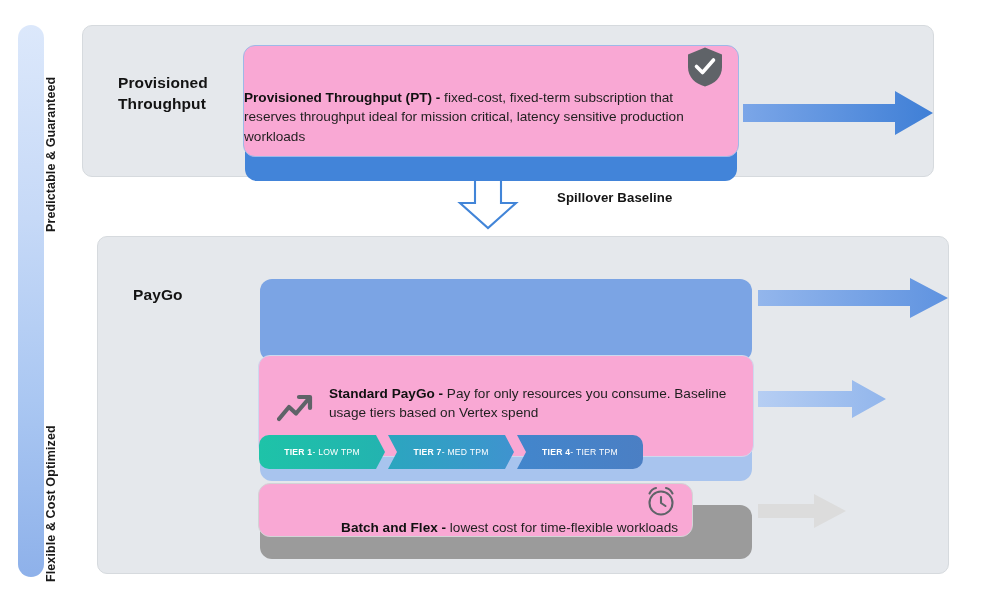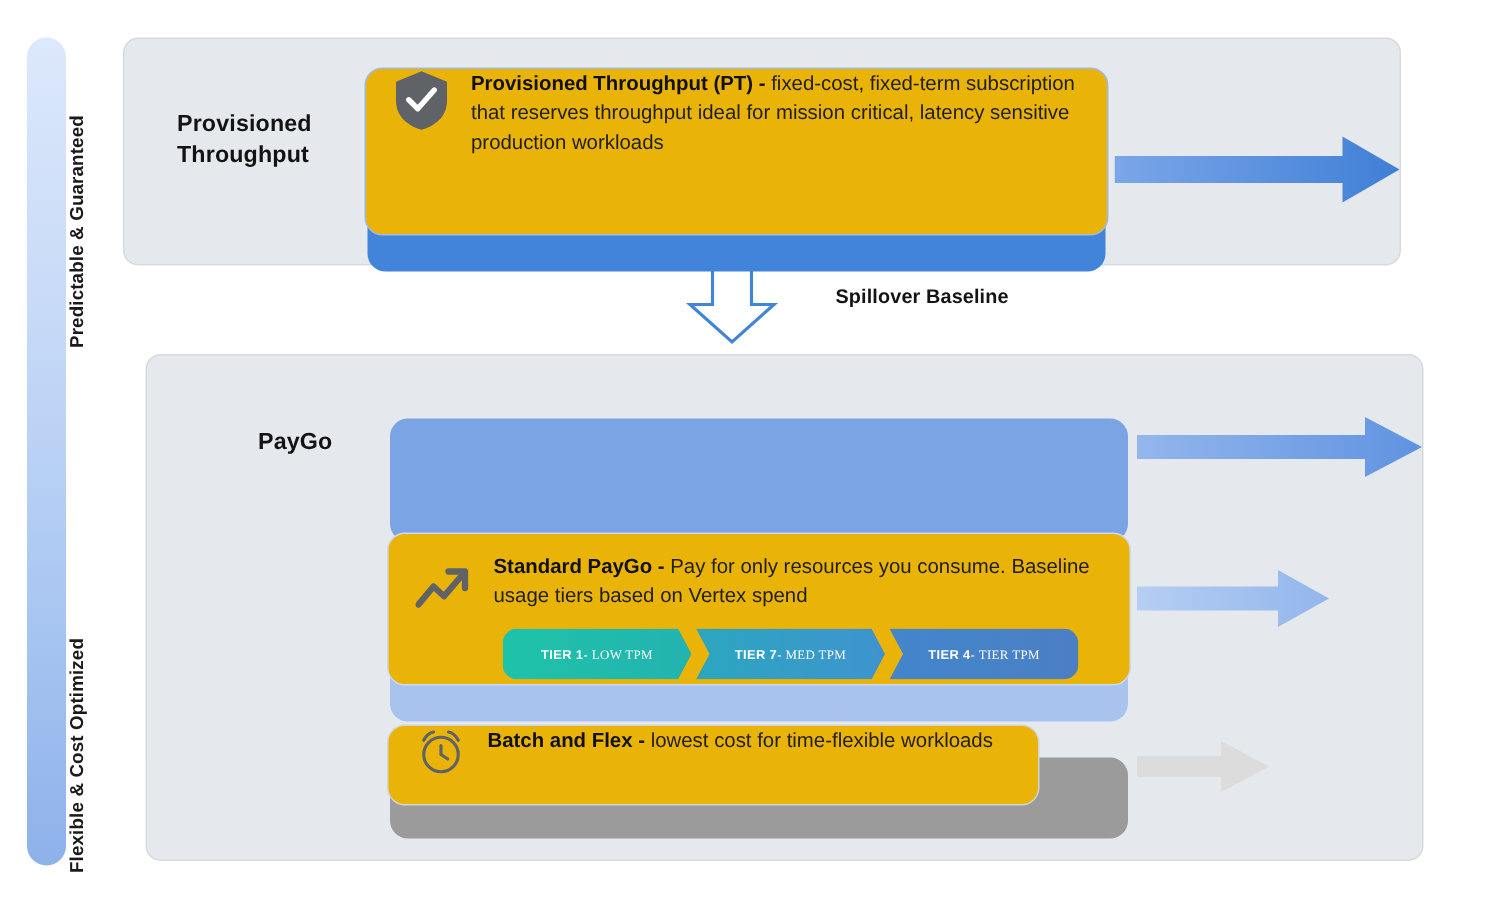--- a/index.html
+++ b/index.html
@@ -75,35 +75,35 @@
   }
   #row-label-pt {
     left: 35px;
     top: 47px;
     width: 130px;
   }
   #row-label-paygo {
     left: 35px;
     top: 48px;
     width: 130px;
-    margin-left: 39px;
   }
 
   
   .card-wrap {
     position: absolute;
   }
   .card {
     position: relative;
-    background: #eab308;
+    background: #f9a8d4;
     border-radius: 12px;
     box-sizing: border-box;
     display: flex;
-    align-items: flex-start;
+    align-items: flex-end;
     z-index: 2;
+    flex-direction: column;
   }
   .card-shadow {
     position: absolute;
     left: 2px;
     right: 2px;
     bottom: 0;
     height: 22px;
     border-radius: 12px;
     z-index: 1;
   }
@@ -144,58 +144,57 @@
   }
   #card-priority-shadow { background: #7ba4e4; top: 24px; height: 82px; }
 
   
   #card-standard-wrap { left: 160px; top: 118px; width: 496px; height: 126px; }
   #card-standard {
     width: 496px;
     height: 102px;
     border: 1px solid #cdd9ee;
     display: block;
-    padding-top: 12px;
+    padding-top: 28px;
   }
   #card-standard-shadow { background: #a8c4ee; top: 24px; height: 102px; }
   #card-standard-row {
     display: flex;
     align-items: flex-start;
   }
   #card-standard-row .card-icon { margin-top: 8px; }
 
   
   #card-batch-wrap { left: 160px; top: 246px; width: 496px; height: 76px; }
   #card-batch {
     width: 435px;
     height: 54px;
     border: 1px solid #d2d4d6;
   }
   #card-batch-shadow { background: #9b9b9b; top: 22px; height: 54px; }
 
   
   #tier-bar {
     display: flex;
-    margin-left: 76px;
     margin-top: 9px;
     width: 384px;
     height: 34px;
   }
   .tier-seg {
     position: relative;
     display: flex;
     align-items: center;
     justify-content: center;
     font-size: 8.6px;
     font-weight: bold;
     color: #ffffff;
     letter-spacing: 0.25px;
     white-space: nowrap;
   }
-  .tier-seg .tier-sub { font-weight: normal; font-family: Liberation Serif, serif; }
+  .tier-seg .tier-sub { font-weight: normal; }
   #tier-seg-0 {
     flex: 1 1 0;
     background: linear-gradient(to right, #1ec3a8, #23b3b0);
     border-radius: 10px 0 0 10px;
     clip-path: polygon(0 0, calc(100% - 9px) 0, 100% 50%, calc(100% - 9px) 100%, 0 100%);
   }
   #tier-seg-1 {
     flex: 1 1 0;
     margin-left: 3px;
     background: linear-gradient(to right, #2ba6bf, #3f93cf);

